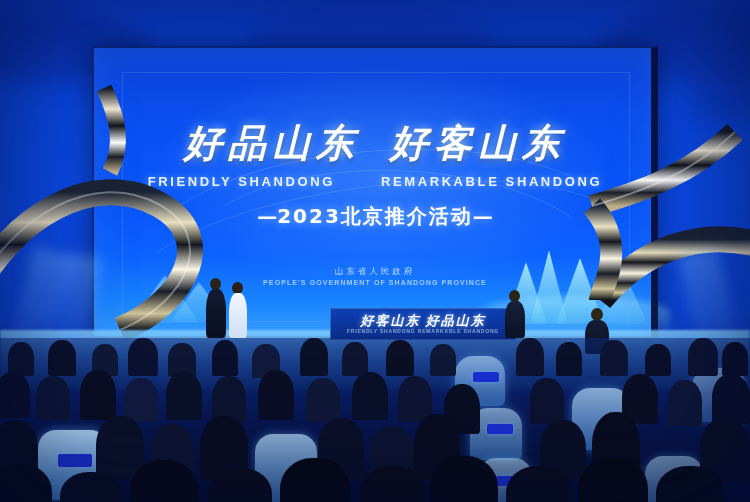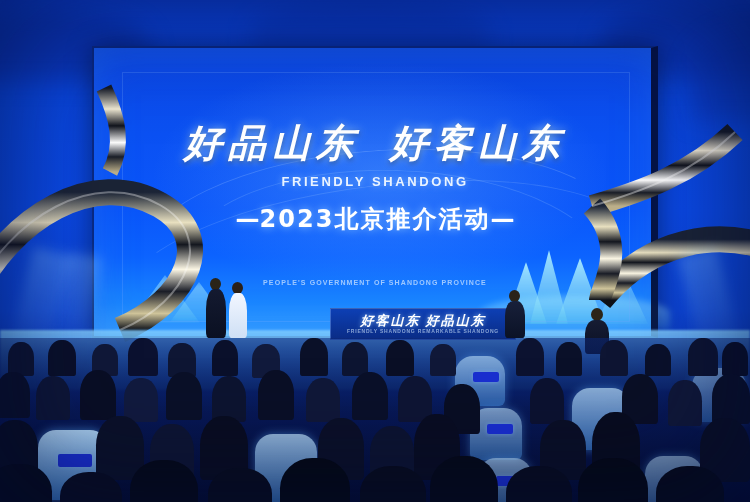--- a/index.html
+++ b/index.html
@@ -26,21 +26,21 @@
   #titleblk{position:absolute;left:92px;top:118px;width:566px;text-align:center;}
   .cn-main{
     font-family:"Liberation Serif",serif;font-style:italic;font-weight:bold;
     font-size:38px;letter-spacing:6px;color:#ffffff;
     text-shadow:0 0 10px rgba(160,210,255,.95),0 2px 5px rgba(0,30,90,.7);
     display:inline-block;white-space:nowrap;
   }
   .cn-gap{display:inline-block;width:30px;}
   .en-row{margin-top:5px;display:flex;justify-content:center;gap:46px;}
   .en-main{font-size:13px;letter-spacing:2.6px;color:#e9f3ff;font-weight:600;text-shadow:0 0 7px rgba(140,195,255,.8);}
-  .cn-sub{margin-top:14px;font-size:24px;font-weight:bold;color:#ffffff;letter-spacing:2px;text-shadow:0 0 9px rgba(150,205,255,.9);font-family:"DejaVu Sans",sans-serif;}
+  .cn-sub{margin-top:14px;font-size:20px;font-weight:bold;color:#ffffff;letter-spacing:2px;text-shadow:0 0 9px rgba(150,205,255,.9);font-family:"DejaVu Sans",sans-serif;}
   .cn-sub .dash{letter-spacing:0;}
   .en-sub{margin-top:6px;font-size:10.5px;letter-spacing:1.5px;color:#dceaff;font-weight:bold;text-shadow:0 0 6px rgba(140,195,255,.7);}
   .gov-cn{position:absolute;left:0;top:148px;width:566px;text-align:center;font-size:8.5px;letter-spacing:3px;color:rgba(225,240,255,.82);font-family:"DejaVu Sans",sans-serif;}
   .gov-en{position:absolute;left:0;top:161px;width:566px;text-align:center;font-size:7px;letter-spacing:1.1px;color:rgba(210,232,255,.72);font-weight:bold;}
   
   .mtn{position:absolute;background:linear-gradient(180deg,rgba(175,240,255,.92),rgba(90,200,240,.38));filter:blur(1.2px);}
   .mtn.soft{filter:blur(3px);opacity:.6;}
   
   #floor{position:absolute;left:0;top:330px;width:750px;height:60px;
     background:linear-gradient(180deg,rgba(130,205,255,.85) 0%,rgba(95,180,245,.7) 35%,rgba(40,110,200,.55) 100%);
@@ -89,24 +89,26 @@
   <div class="mtn soft" style="left:596px;top:268px;width:52px;height:56px;clip-path:polygon(50% 0,100% 100%,0 100%);"></div>
   <div class="mtn soft" style="left:480px;top:296px;width:190px;height:34px;border-radius:50% 50% 0 0;clip-path:none;opacity:.45;"></div>
 
   <div id="ledinner"></div>
   <div id="ledframe"></div>
 
   <div id="titleblk">
     <span class="cn-main">好品山东</span><span class="cn-gap"></span><span class="cn-main">好客山东</span>
     <div class="en-row">
       <span class="en-main">FRIENDLY SHANDONG</span>
+      <span class="en-main">REMARKABLE SHANDONG</span>
     </div>
     <div class="cn-sub">
       <span class="dash">—</span><span>2023北京推介活动</span><span class="dash">—</span>
     </div>
+    <div class="gov-cn">山东省人民政府</div>
     <div class="gov-en">PEOPLE'S GOVERNMENT OF SHANDONG PROVINCE</div>
   </div>
 
   <svg width="750" height="502" style="position:absolute;left:0;top:0;pointer-events:none;">
     <defs>
       <linearGradient id="gold" x1="0" y1="0" x2="0" y2="1">
         <stop offset="0%" stop-color="#1b2436"></stop>
         <stop offset="22%" stop-color="#e8e0c0"></stop>
         <stop offset="38%" stop-color="#14171f"></stop>
         <stop offset="56%" stop-color="#fbf6e4"></stop>

